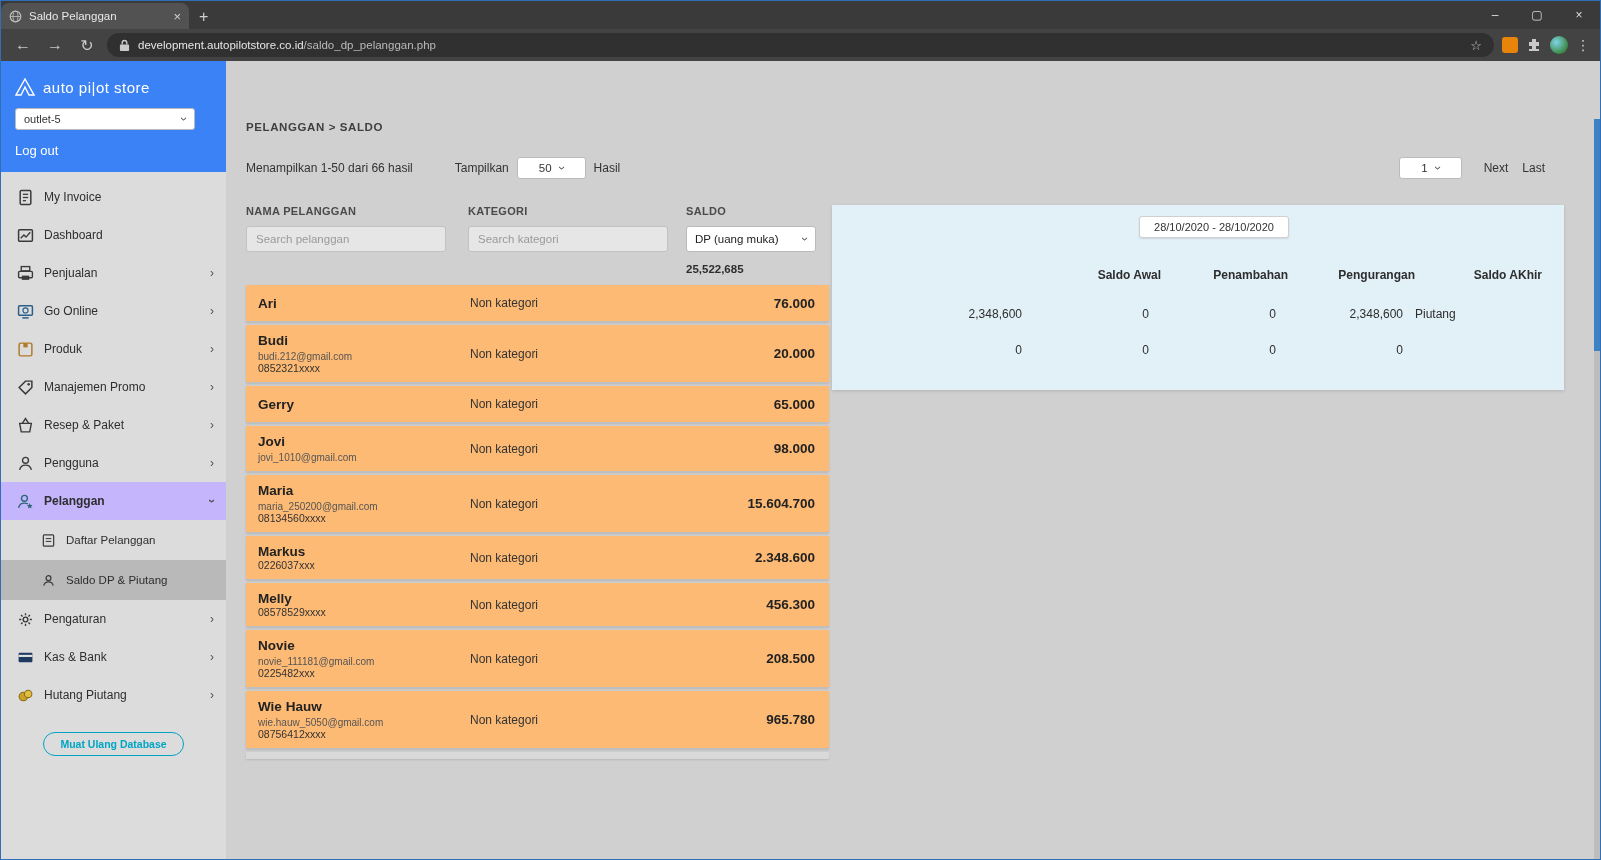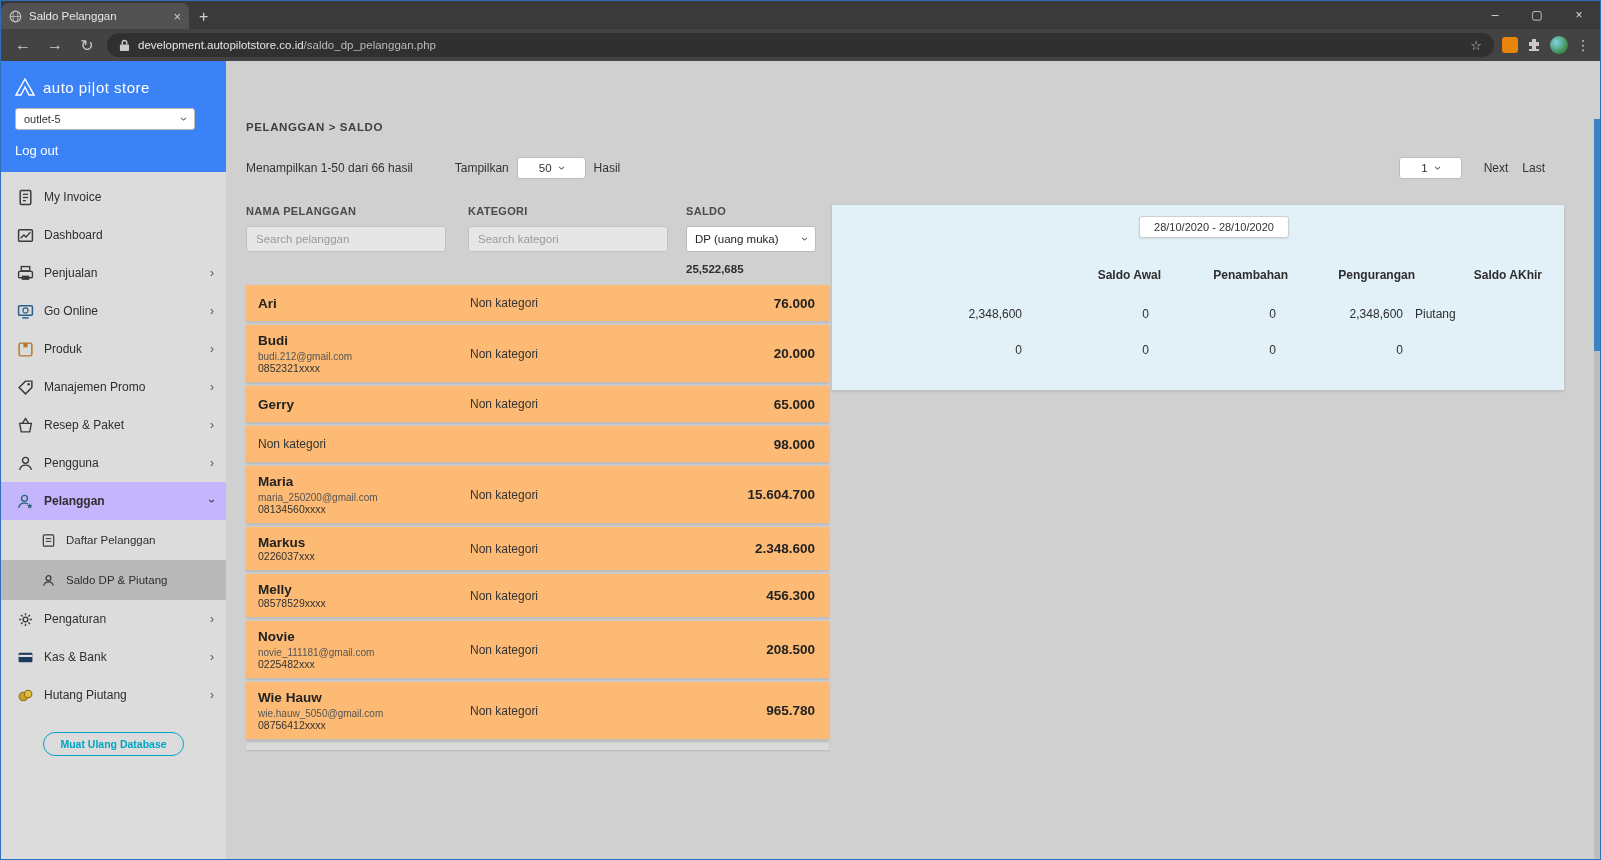--- a/index.html
+++ b/index.html
@@ -352,20 +352,24 @@
             <div class="c-saldo">20.000</div>
           </div>
           <div class="row">
             <div class="c-name">
                 <div class="nm">Gerry</div>
               </div>
             <div class="c-kat">Non kategori</div>
             <div class="c-saldo">65.000</div>
           </div>
           <div class="row">
+            <div class="c-name">
+                <div class="nm">Jovi</div>
+                <div class="em">jovi_1010@gmail.com</div>
+              </div>
             <div class="c-kat">Non kategori</div>
             <div class="c-saldo">98.000</div>
           </div>
           <div class="row">
             <div class="c-name">
                 <div class="nm">Maria</div>
                 <div class="em">maria_250200@gmail.com</div>
                 <div class="ph">08134560xxxx</div>
               </div>
             <div class="c-kat">Non kategori</div>

